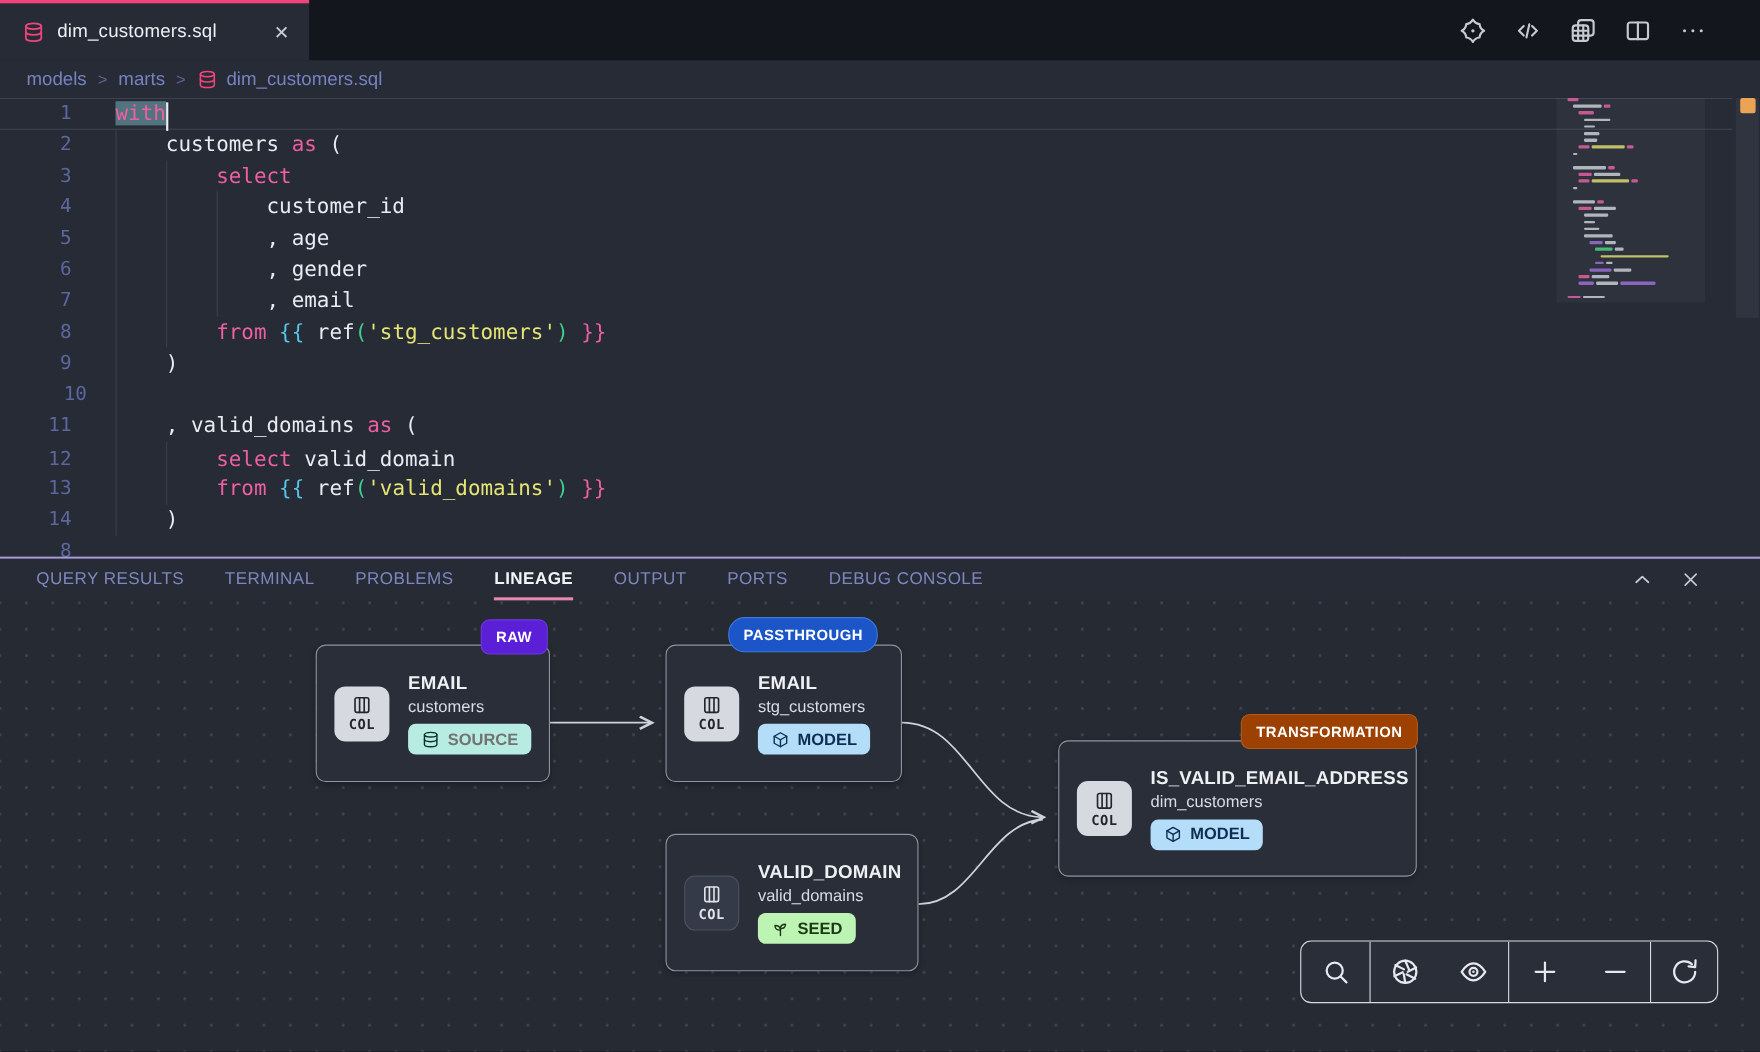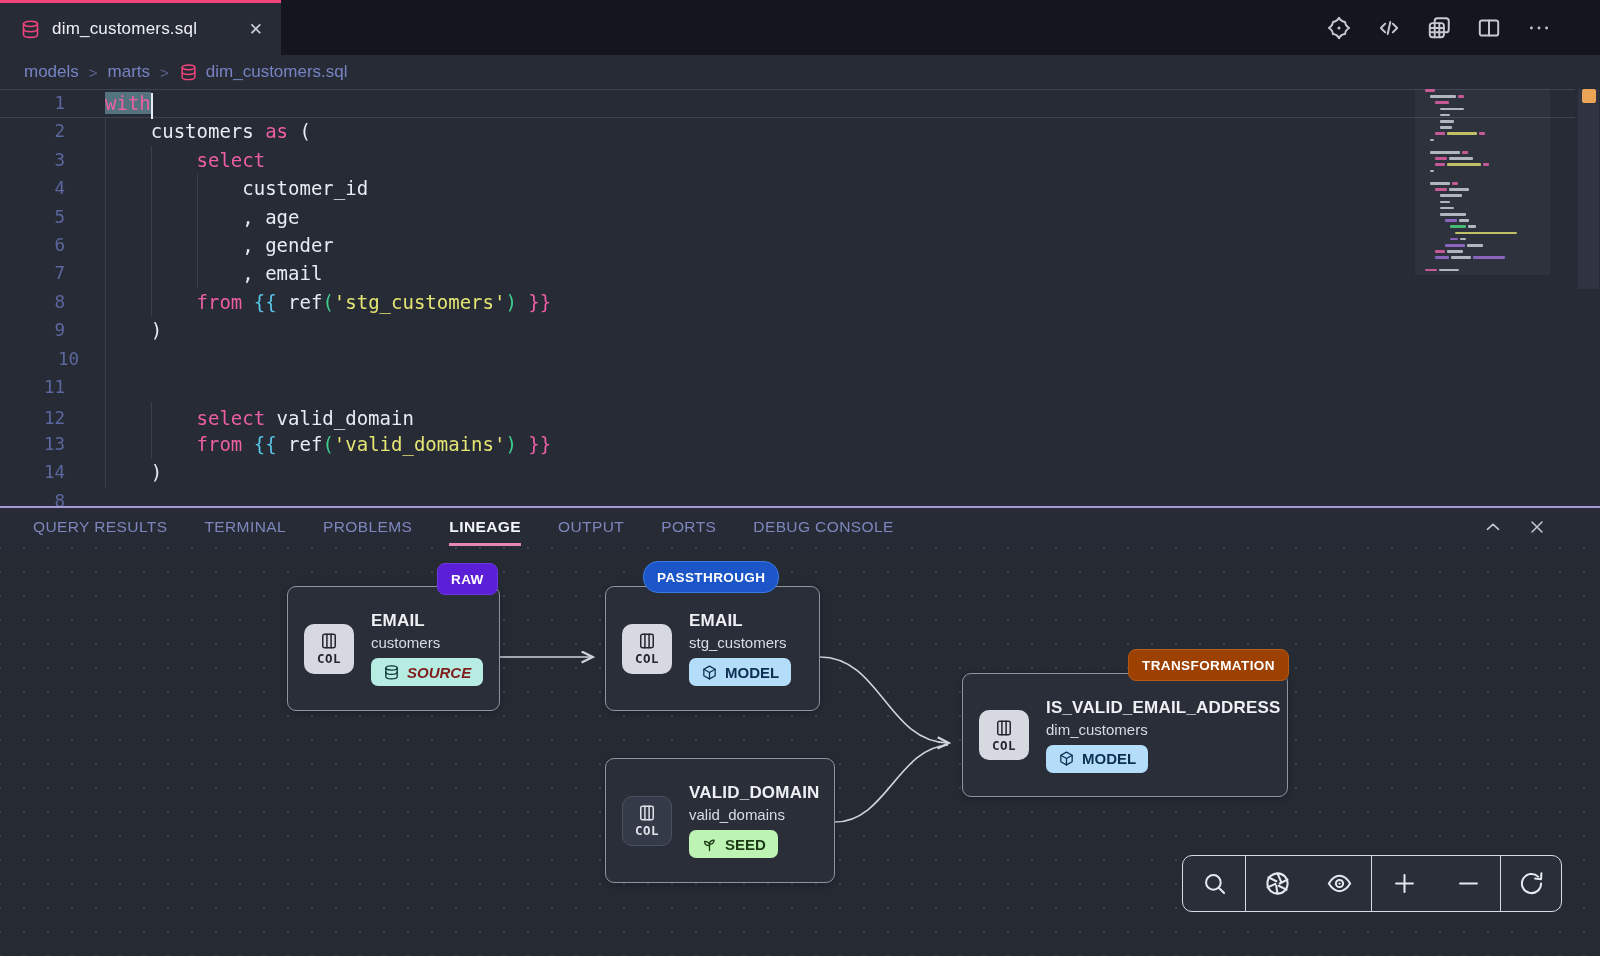--- a/index.html
+++ b/index.html
@@ -71,21 +71,21 @@
   .col-chip { width:50px; height:50px; border-radius:10px; flex:none;
               display:flex; flex-direction:column; align-items:center; justify-content:center; gap:0px;
               font-family:"DejaVu Sans Mono",monospace; font-size:12.5px; font-weight:bold; letter-spacing:.5px; }
   .col-chip.light { background:#d6d9df; color:#23262f; }
   .col-chip.dark  { background:#343a47; color:#dfe2e8; border:1px solid #4a5160; }
   .lnode-body { display:flex; flex-direction:column; gap:3px; min-width:0; }
   .lnode-title { color:#eef0f4; font-size:17px; font-weight:bold; letter-spacing:.2px; }
   .lnode-sub { color:#d9dce3; font-size:15px; }
   .type-badge { display:inline-flex; align-items:center; gap:7px; height:28px; padding:0 12px;
                 border-radius:7px; font-size:15px; font-weight:bold; width:max-content; margin-top:4px; }
-  .type-badge.source { background:#b7ece2; color:#7f1d1d;font-style:italic; }
+  .type-badge.source { background:#b7ece2; color:#737373; }
   .type-badge.model  { background:#b3ddf9; color:#0e2f52; }
   .type-badge.seed   { background:#bdf4b4; color:#1b3a14; }
   .tag-badge { position:absolute; height:32px; display:flex; align-items:center; padding:0 13px;
                border-radius:8px; color:#ffffff; font-size:13.5px; font-weight:bold; letter-spacing:.4px; z-index:3; }
   .tag-badge.raw { background:#5a1fd6; border:1.5px solid #6d38e0; }
   .tag-badge.passthrough { background:#1c55c8; border:1.5px solid #3b7be0; }
   .tag-badge.transformation { background:#9d4102; border:1.5px solid #b45a14; }
 
   
   .ltoolbar { position:absolute; left:1182px; top:309px; width:380px; height:57px; background:#2a2e39;
@@ -204,20 +204,21 @@
         <div class="code-row" style="top: 227.2px;">
           <div class="gutter">9</div>
           <div class="code-text"><span class="tok-pln">    )</span></div>
         </div>
         <div class="code-row" style="top: 255.6px; margin-left: 14px;">
           <div class="gutter">10</div>
           <div class="code-text"></div>
         </div>
         <div class="code-row" style="top: 284px;">
           <div class="gutter">11</div>
+          <div class="code-text"><span class="tok-pln">    , valid_domains </span><span class="tok-kw">as</span><span class="tok-pln"> (</span></div>
         </div>
         <div class="code-row" style="top: 315px;">
           <div class="gutter">12</div>
           <div class="code-text"><span class="tok-pln">        </span><span class="tok-kw">select</span><span class="tok-pln"> valid_domain</span></div>
         </div>
         <div class="code-row" style="top: 340.8px;">
           <div class="gutter">13</div>
           <div class="code-text"><span class="tok-pln">        </span><span class="tok-kw">from</span><span class="tok-pln"> </span><span class="tok-cyn">{{</span><span class="tok-pln"> ref</span><span class="tok-grn">(</span><span class="tok-str">'valid_domains'</span><span class="tok-grn">)</span><span class="tok-pln"> </span><span class="tok-pnk">}}</span></div>
         </div>
         <div class="code-row" style="top: 369.2px;">
@@ -416,21 +417,21 @@
             <div class="type-badge model">
               <svg width="17" height="17" viewBox="0 0 24 24" fill="none" stroke="#0e2f52" stroke-width="1.8" stroke-linecap="round" stroke-linejoin="round">
                 <path d="M12 3 L20 7.5 V16.5 L12 21 L4 16.5 V7.5 Z"></path>
                 <path d="M4 7.5 L12 12 L20 7.5"></path>
                 <path d="M12 12 V21"></path>
               </svg>
               <span>MODEL</span>
             </div>
           </div>
         </div>
-        <div class="tag-badge passthrough" style="left: 643px; top: 15px; border-radius: 15px;">PASSTHROUGH</div>
+        <div class="tag-badge passthrough" style="left: 662px; top: 15px; border-radius: 15px;">PASSTHROUGH</div>
         <div class="lnode" style="left: 605px; top: 212px; width: 230px; height: 125px;">
           <div class="col-chip dark">
             <svg width="20" height="20" viewBox="0 0 24 24" fill="none" stroke="currentColor" stroke-width="1.8" stroke-linecap="round" stroke-linejoin="round">
               <rect x="4.5" y="4" width="15" height="16" rx="2"></rect>
               <path d="M9.5 4 v16 M14.5 4 v16"></path>
             </svg>
             <span>COL</span>
           </div>
           <div class="lnode-body">
             <div class="lnode-title">VALID_DOMAIN</div>

